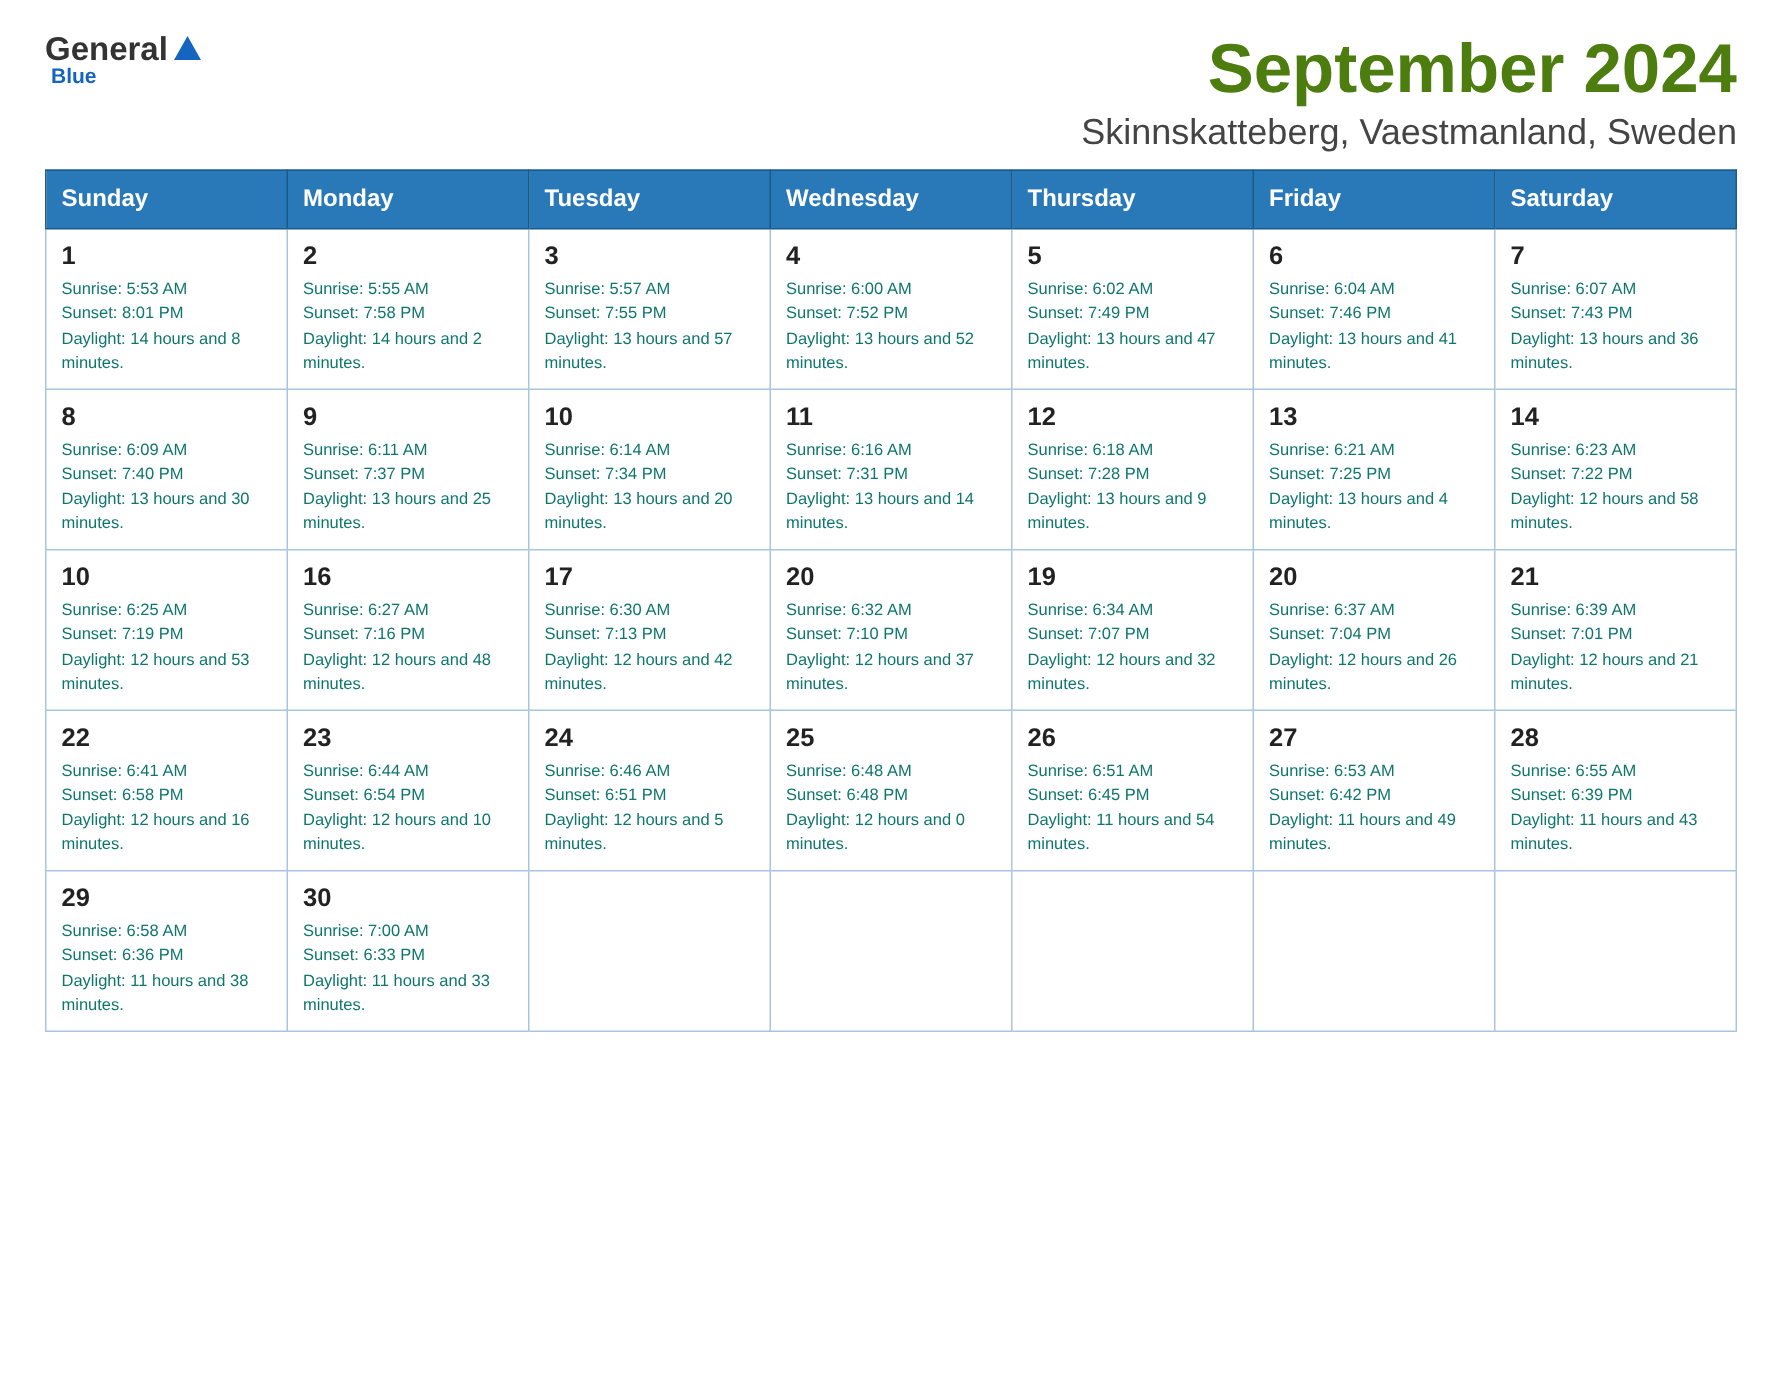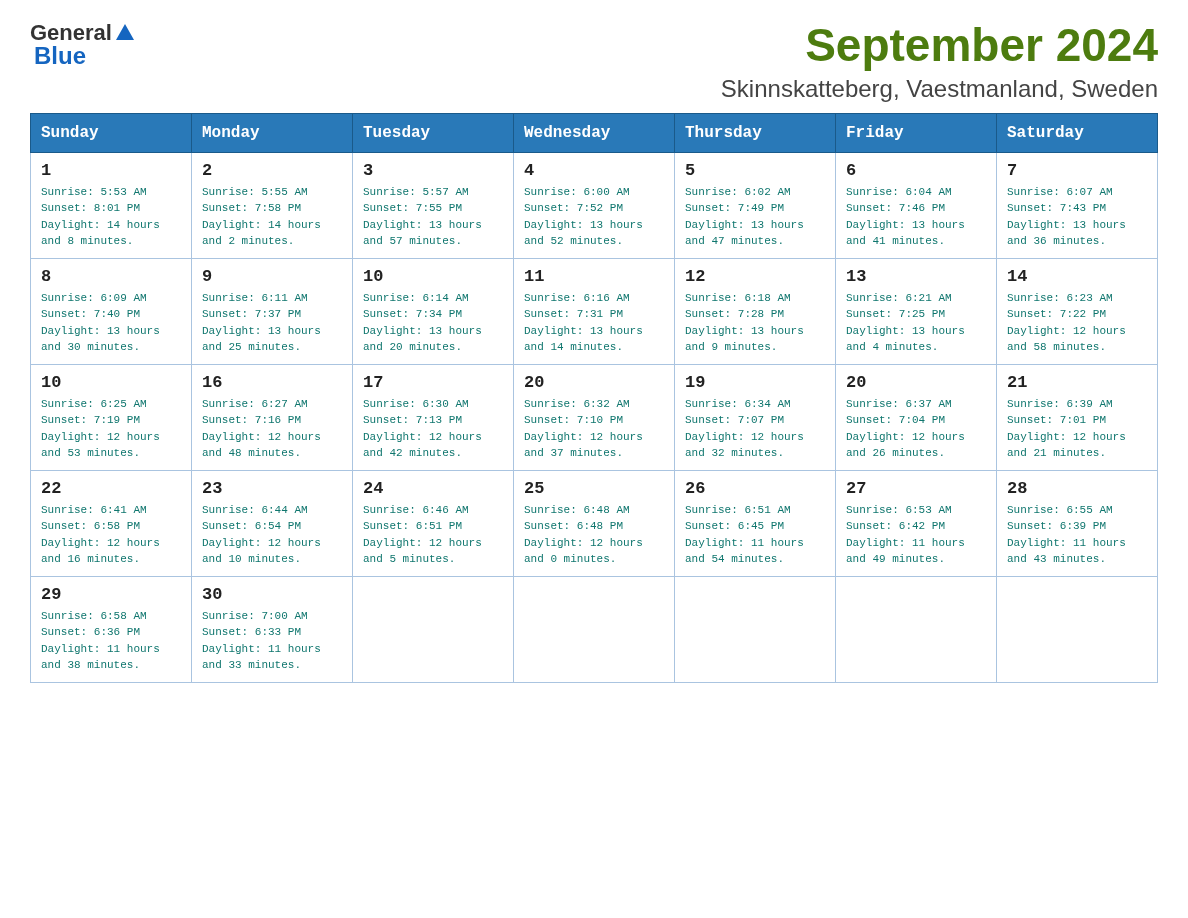--- a/index.html
+++ b/index.html
@@ -20,21 +20,21 @@
       display: flex;
       align-items: center;
       gap: 4px;
     }
     .logo-text-general {
       font-size: 22px;
       font-weight: bold;
       color: #333;
     }
     .logo-text-blue {
-      font-size: 24px;
+      font-size: 14px;
       font-weight: bold;
       color: #1565c0;
     }
     .title-area {
       text-align: right;
     }
     .month-title {
       font-size: 46px;
       font-weight: bold;
       color: #4d7c0f;
@@ -42,21 +42,20 @@
     }
     .location-title {
       font-size: 24px;
       color: #444;
       margin-top: 4px;
     }
     .calendar-table {
       width: 100%;
       border-collapse: collapse;
       margin-top: 10px;
-      font-family: Liberation Mono, monospace;
     }
     .calendar-table thead tr th {
       background-color: #2979b8;
       color: #fff;
       font-size: 16px;
       font-weight: bold;
       padding: 10px 10px;
       text-align: left;
       border: 1px solid #1a5a8a;
     }

